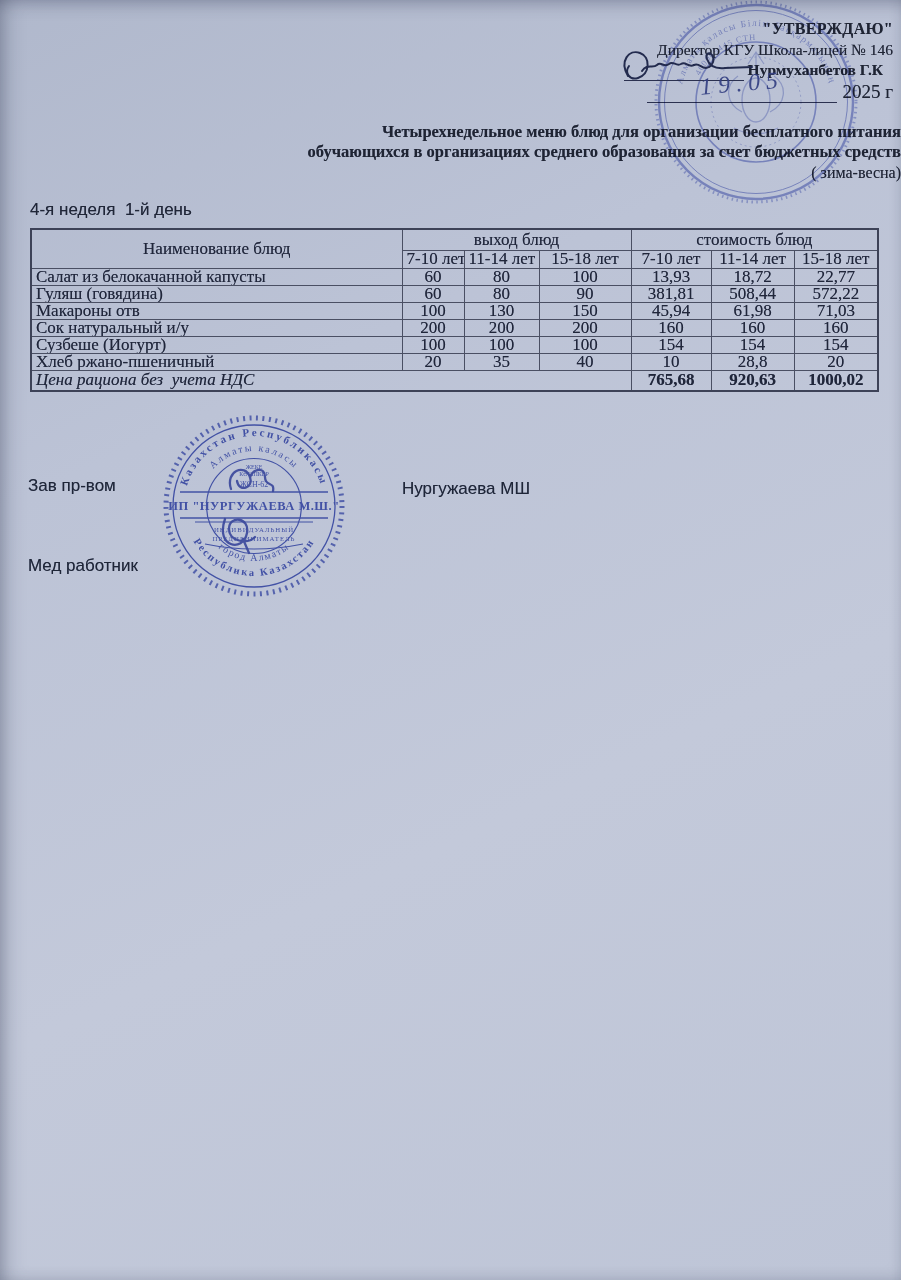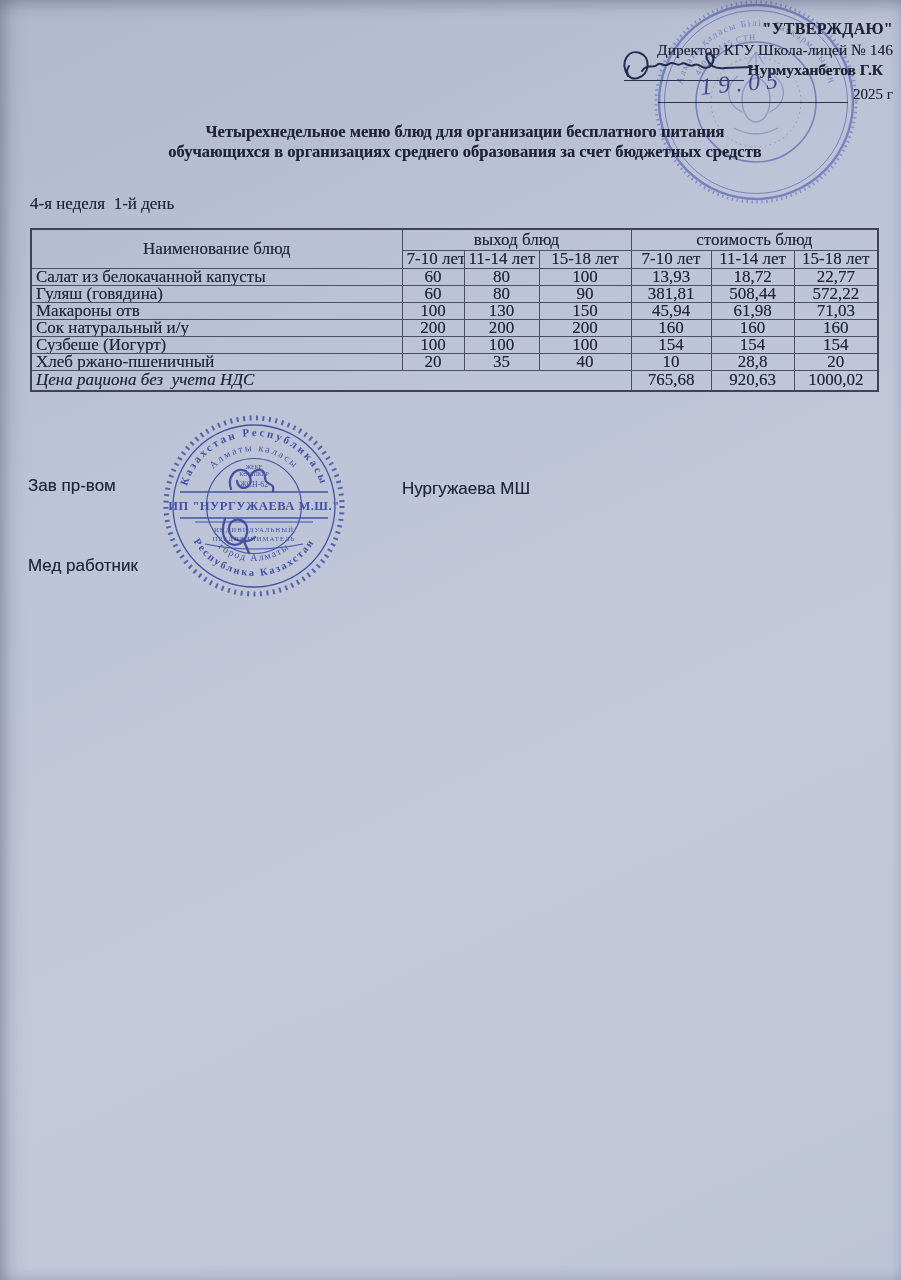--- a/index.html
+++ b/index.html
@@ -16,41 +16,41 @@
                inset -6px -8px 18px -12px rgba(38,44,70,.22);
     color:#1f2433;
   }
   .soft{ text-shadow:0 0 .6px rgba(30,38,70,.55); }
 
   
   .approval{position:absolute;top:20px;right:8px;width:300px;text-align:right;}
   .approve-title{font-size:16px;font-weight:bold;letter-spacing:.3px;height:21px;}
   .director-line{font-size:15.5px;height:20px;}
   .director-name{font-size:15.5px;font-weight:bold;height:20px;padding-right:10px;}
-  .date-row{height:22px;display:flex;justify-content:flex-end;align-items:flex-end;font-size:15px;}
+  .date-row{height:22px;display:flex;justify-content:flex-end;align-items:flex-end;font-size:19px;}
   .date-line{display:inline-block;width:190px;border-bottom:1.6px solid #2b3150;height:16px;}
   .year-note{margin-left:5px;}
   .sig-top{position:absolute;left:612px;top:46px;z-index:6;}
   .sig-underline{position:absolute;left:624px;top:80px;width:120px;border-bottom:1.5px solid #2b3150;z-index:5;}
   .hand-date{
     position:absolute;left:700px;top:70px;z-index:6;
     font-family:"Liberation Serif",serif;font-style:italic;
     font-size:24px;color:#333f82;letter-spacing:6px;
     transform:rotate(-5deg);opacity:.92;
   }
 
   
-  .doc-title{position:absolute;left:0;right:0;top:122px;text-align:center;z-index:2;margin-left:29px;}
+  .doc-title{position:absolute;left:0;right:0;top:122px;text-align:right;z-index:2;margin-left:29px;}
   .doc-title .t1,.doc-title .t2{font-size:16.5px;font-weight:bold;line-height:19.5px;}
   .doc-title .t3{font-size:16px;line-height:19px;margin-top:2px;}
 
   
   .week-label{
-    position:absolute;left:30px;top:194px;
-    font-family:Liberation Serif, serif;
+    position:absolute;left:30px;top:200px;
+    font-family:Liberation Sans, sans-serif;
     font-size:17px;color:#202637;white-space:pre;
   }
 
   
   table.menu{
     position:absolute;left:30px;top:228px;width:847px;
     border-collapse:collapse;table-layout:fixed;
     font-size:17px;color:#20263a;
   }
   table.menu th,table.menu td{
@@ -59,21 +59,21 @@
   }
   table.menu{border:2px solid #3d4257;}
   table.menu thead tr.gr{height:21px;}
   table.menu thead tr.age{height:18px;}
   table.menu tbody tr{height:17px;}
   table.menu tbody tr.total{height:21px;}
   th{font-weight:normal;text-align:center;}
   td.num{text-align:center;}
   td.dish{text-align:left;padding-left:5px;}
   tr.total td.label{font-style:italic;text-align:left;white-space:pre-wrap;}
-  tr.total td.num{font-weight:normal;}
+  tr.total td.num{font-weight:bold;}
 
   
   .sign-label{
     position:absolute;font-family:"Liberation Sans","DejaVu Sans",sans-serif;
     font-size:17px;color:#1f2638;
   }
   .zav{left:28px;top:476px;text-align:center;}
   .med{left:28px;top:518px;margin-top:38px;}
   .zav-name{left:402px;top:479px;}
 
@@ -131,20 +131,21 @@
       <path d="M30,25 C35,17 41,23 45,19 C49,15 52,22 57,18 C61,14 64,21 69,18 C74,15 76,22 82,19"></path>
       <path d="M82,19 C88,16 90,25 97,21 C101,19 103,13 100,9 C97,5 93,8 95,13 C97,19 103,23 113,22 L140,21"></path>
     </g>
   </svg>
   <div class="sig-underline"></div>
   <div class="hand-date">19.05</div>
 
   <div class="doc-title soft">
     <div class="t1">Четырехнедельное меню блюд для организации бесплатного питания</div>
     <div class="t2">обучающихся в организациях среднего образования за счет бюджетных средств</div>
+    <div class="t3">( зима-весна)</div>
   </div>
 
   <div class="week-label soft">4-я неделя  1-й день</div>
 
   <table class="menu soft">
     <colgroup>
       <col style="width:371px">
         <col style="width:62px">
         <col style="width:75px">
         <col style="width:92px">

